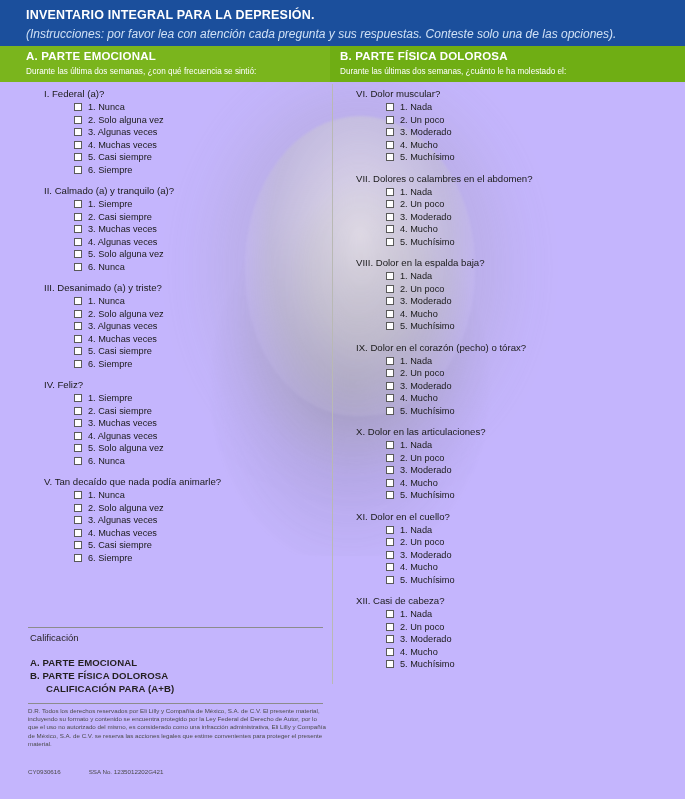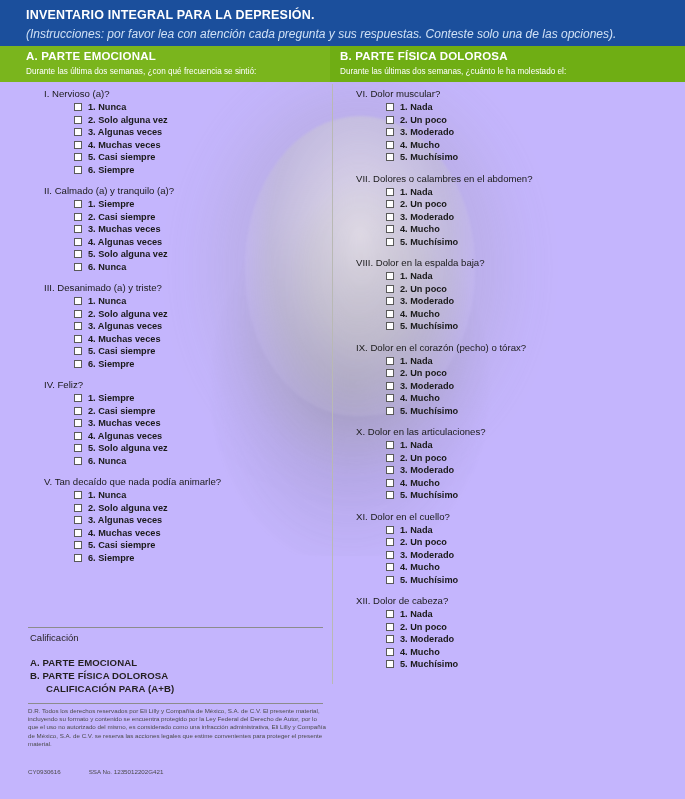--- a/index.html
+++ b/index.html
@@ -85,21 +85,21 @@
   }
   .colA { left:28px; width:300px; }
   .colB { left:340px; width:320px; }
   .divider {
     position:absolute; left:332px; top:84px; width:1px; height:600px;
     background:#b9b9b4;
   }
 
   .q { margin-bottom: 9px; }
   .qtext { font-size:9.6px; margin:0 0 2px 16px; color:#1a1a1a; }
-  .opts { margin:0; padding:0; list-style:none;font-weight:bold; }
+  .opts { margin:0; padding:0; list-style:none; }
   .opt {
     display:flex; align-items:center;
     margin:0 0 0 46px; line-height:12.5px;
   }
   .cb {
     width:8px; height:8px; border:1px solid #5a5a5a; background:#ffffff;
     margin-right:6px; flex:0 0 auto;
   }
   .olabel { font-size:9.2px; color:#1a1a1a; }
 
@@ -146,21 +146,21 @@
       <div class="h">B. PARTE FÍSICA DOLOROSA</div>
       <div class="sub">Durante las últimas dos semanas, ¿cuánto le ha molestado el:</div>
     </div>
   </div>
 
   <div class="divider"></div>
 
   <div class="col colA">
 
     <div class="q">
-      <div class="qtext">I. Nervioso (a)?</div>
+      <div class="qtext">I. Federal (a)?</div>
       <ul class="opts">
         <li class="opt">
             <span class="cb"></span>
             <span class="olabel">1. Nunca</span>
           </li>
         <li class="opt">
             <span class="cb"></span>
             <span class="olabel">2. Solo alguna vez</span>
           </li>
         <li class="opt">
@@ -456,21 +456,21 @@
             <span class="olabel">4. Mucho</span>
           </li>
         <li class="opt">
             <span class="cb"></span>
             <span class="olabel">5. Muchísimo</span>
           </li>
       </ul>
     </div>
 
     <div class="q">
-      <div class="qtext">XII. Dolor de cabeza?</div>
+      <div class="qtext">XII. Casi de cabeza?</div>
       <ul class="opts">
         <li class="opt">
             <span class="cb"></span>
             <span class="olabel">1. Nada</span>
           </li>
         <li class="opt">
             <span class="cb"></span>
             <span class="olabel">2. Un poco</span>
           </li>
         <li class="opt">

